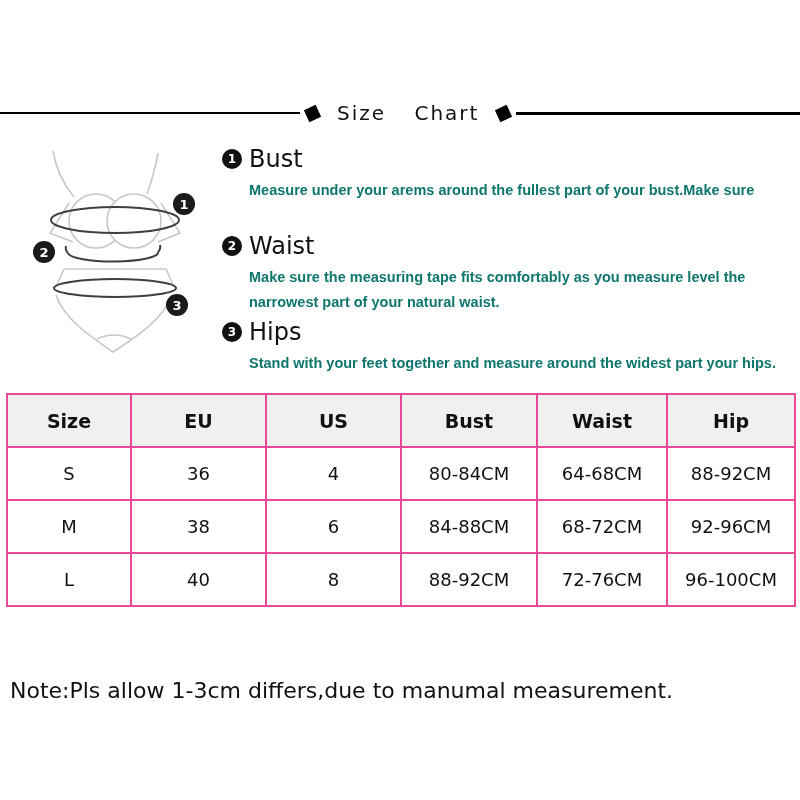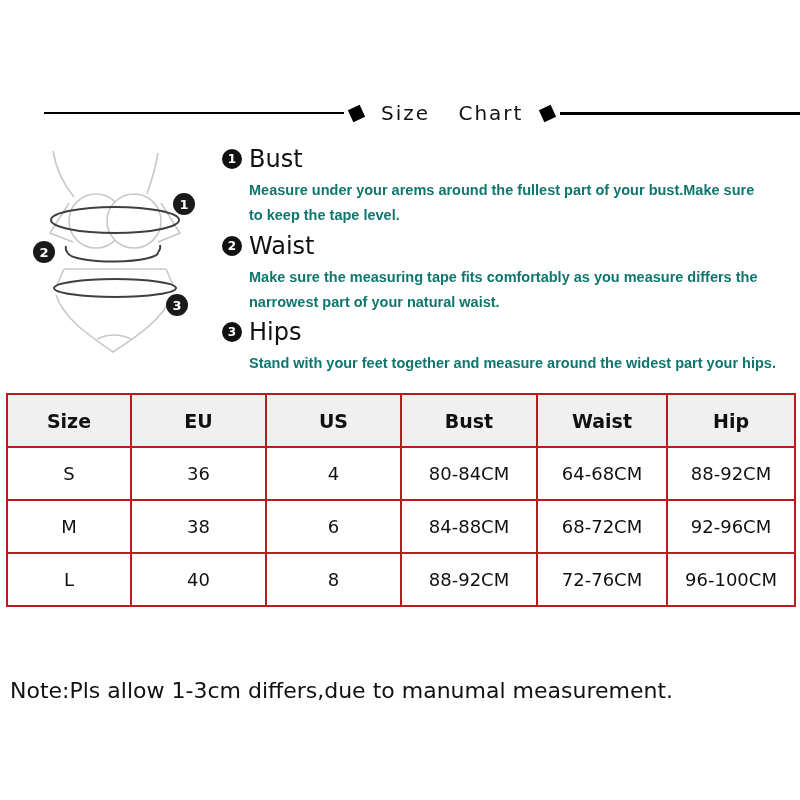--- a/index.html
+++ b/index.html
@@ -5,21 +5,21 @@
   html, body { margin: 0; padding: 0; }
   body {
     width: 800px; height: 800px;
     background: #ffffff;
     font-family: "DejaVu Sans", "Liberation Sans", sans-serif;
     color: #111111;
   }
   .page { position: relative; width: 800px; height: 800px; overflow: hidden; background: #fff; }
 
   
-  .title-bar { position: absolute; top: 99px; left: 0; right: 0; height: 28px; display: flex; align-items: center; padding-left: 44px; }
+  .title-bar { position: absolute; top: 99px; left: 0; right: 0; height: 28px; display: flex; align-items: center; }
   .rule-left  { width: 300px; height: 2px; background: #000; }
   .rule-right { flex: 1; height: 3px; background: #000; }
   .diamond { width: 13px; height: 13px; background: #000; flex: 0 0 13px; }
   .diamond-left  { transform: rotate(65deg); margin-left: 6px;  margin-right: 18px; }
   .diamond-right { transform: rotate(65deg); margin-left: 18px; margin-right: 6px; }
   .page-title { font-size: 20px; font-weight: 500; letter-spacing: 2px; word-spacing: 20px; white-space: nowrap; }
 
   
   .howto-heading { position: absolute; left: 27px; top: 122px; font-size: 19px; font-weight: 500; }
   .illustration { position: absolute; left: 20px; top: 145px; width: 200px; height: 220px; }
@@ -51,21 +51,21 @@
     font-size: 14.5px; font-weight: 700; line-height: 25px;
     white-space: nowrap; color: #0f766e;
   }
 
   
   .size-table {
     position: absolute; left: 6px; top: 393px; width: 788px;
     border-collapse: collapse; table-layout: fixed;
   }
   .size-table th, .size-table td {
-    border: 2px solid #b91c1c; text-align: center; vertical-align: middle;
+    border: 2px solid #ec4899; text-align: center; vertical-align: middle;
     height: 51px; padding: 0; overflow: hidden;
   }
   .size-table th { background: #f0f0f0; font-size: 19px; font-weight: 700; }
   .size-table td { background: #fff; font-size: 18px; font-weight: 400; }
 
   
   .note { position: absolute; left: 10px; top: 678px; font-size: 22px; font-weight: 400; white-space: nowrap; }
 </style>
 </head>
 <body>
@@ -113,31 +113,30 @@
     <div class="ill-badge ill-badge-3">3</div>
   </div>
 
   <div class="step step-1">
     <div class="step-head">
       <span class="badge">1</span>
       <span class="step-label">Bust</span>
     </div>
     <div class="step-desc">
       <div>Measure under your arems around the fullest part of your bust.Make sure</div>
-      <div>to keep the tape level.</div>
     </div>
   </div>
 
   <div class="step step-2">
     <div class="step-head">
       <span class="badge">2</span>
       <span class="step-label">Waist</span>
     </div>
     <div class="step-desc">
-      <div>Make sure the measuring tape fits comfortably as you measure differs the</div>
+      <div>Make sure the measuring tape fits comfortably as you measure level the</div>
       <div>narrowest part of your natural waist.</div>
     </div>
   </div>
 
   <div class="step step-3">
     <div class="step-head">
       <span class="badge">3</span>
       <span class="step-label">Hips</span>
     </div>
     <div class="step-desc">

